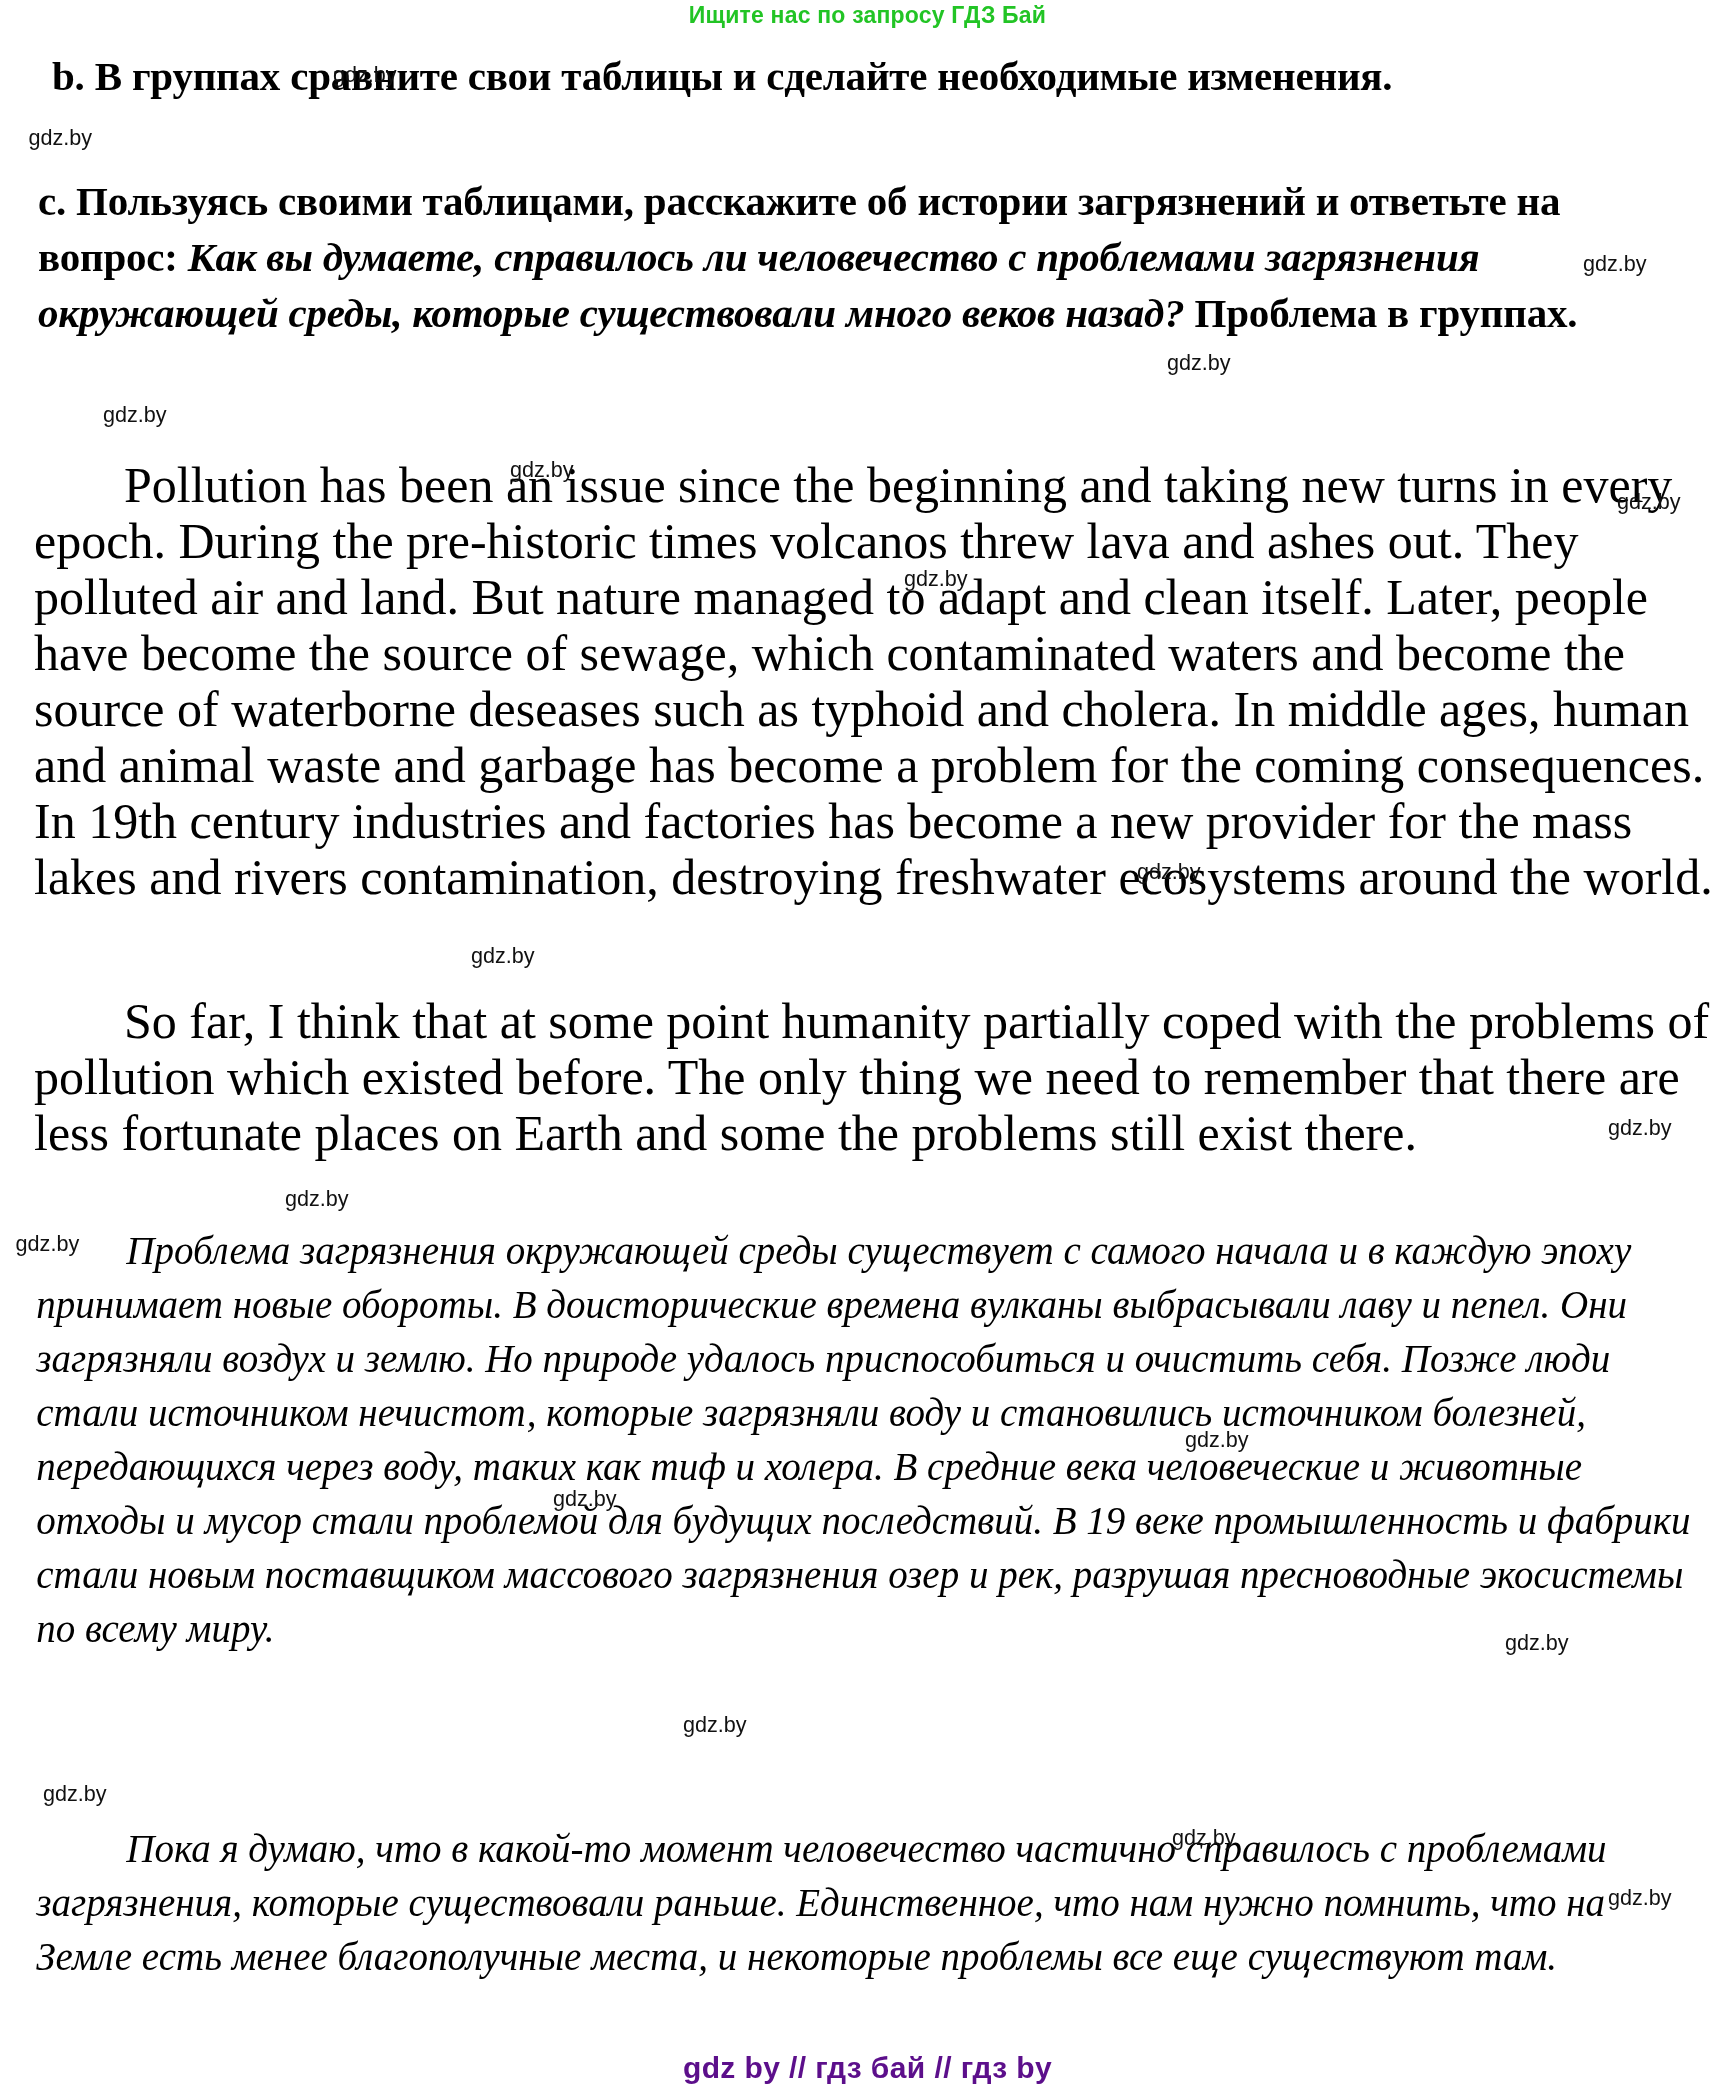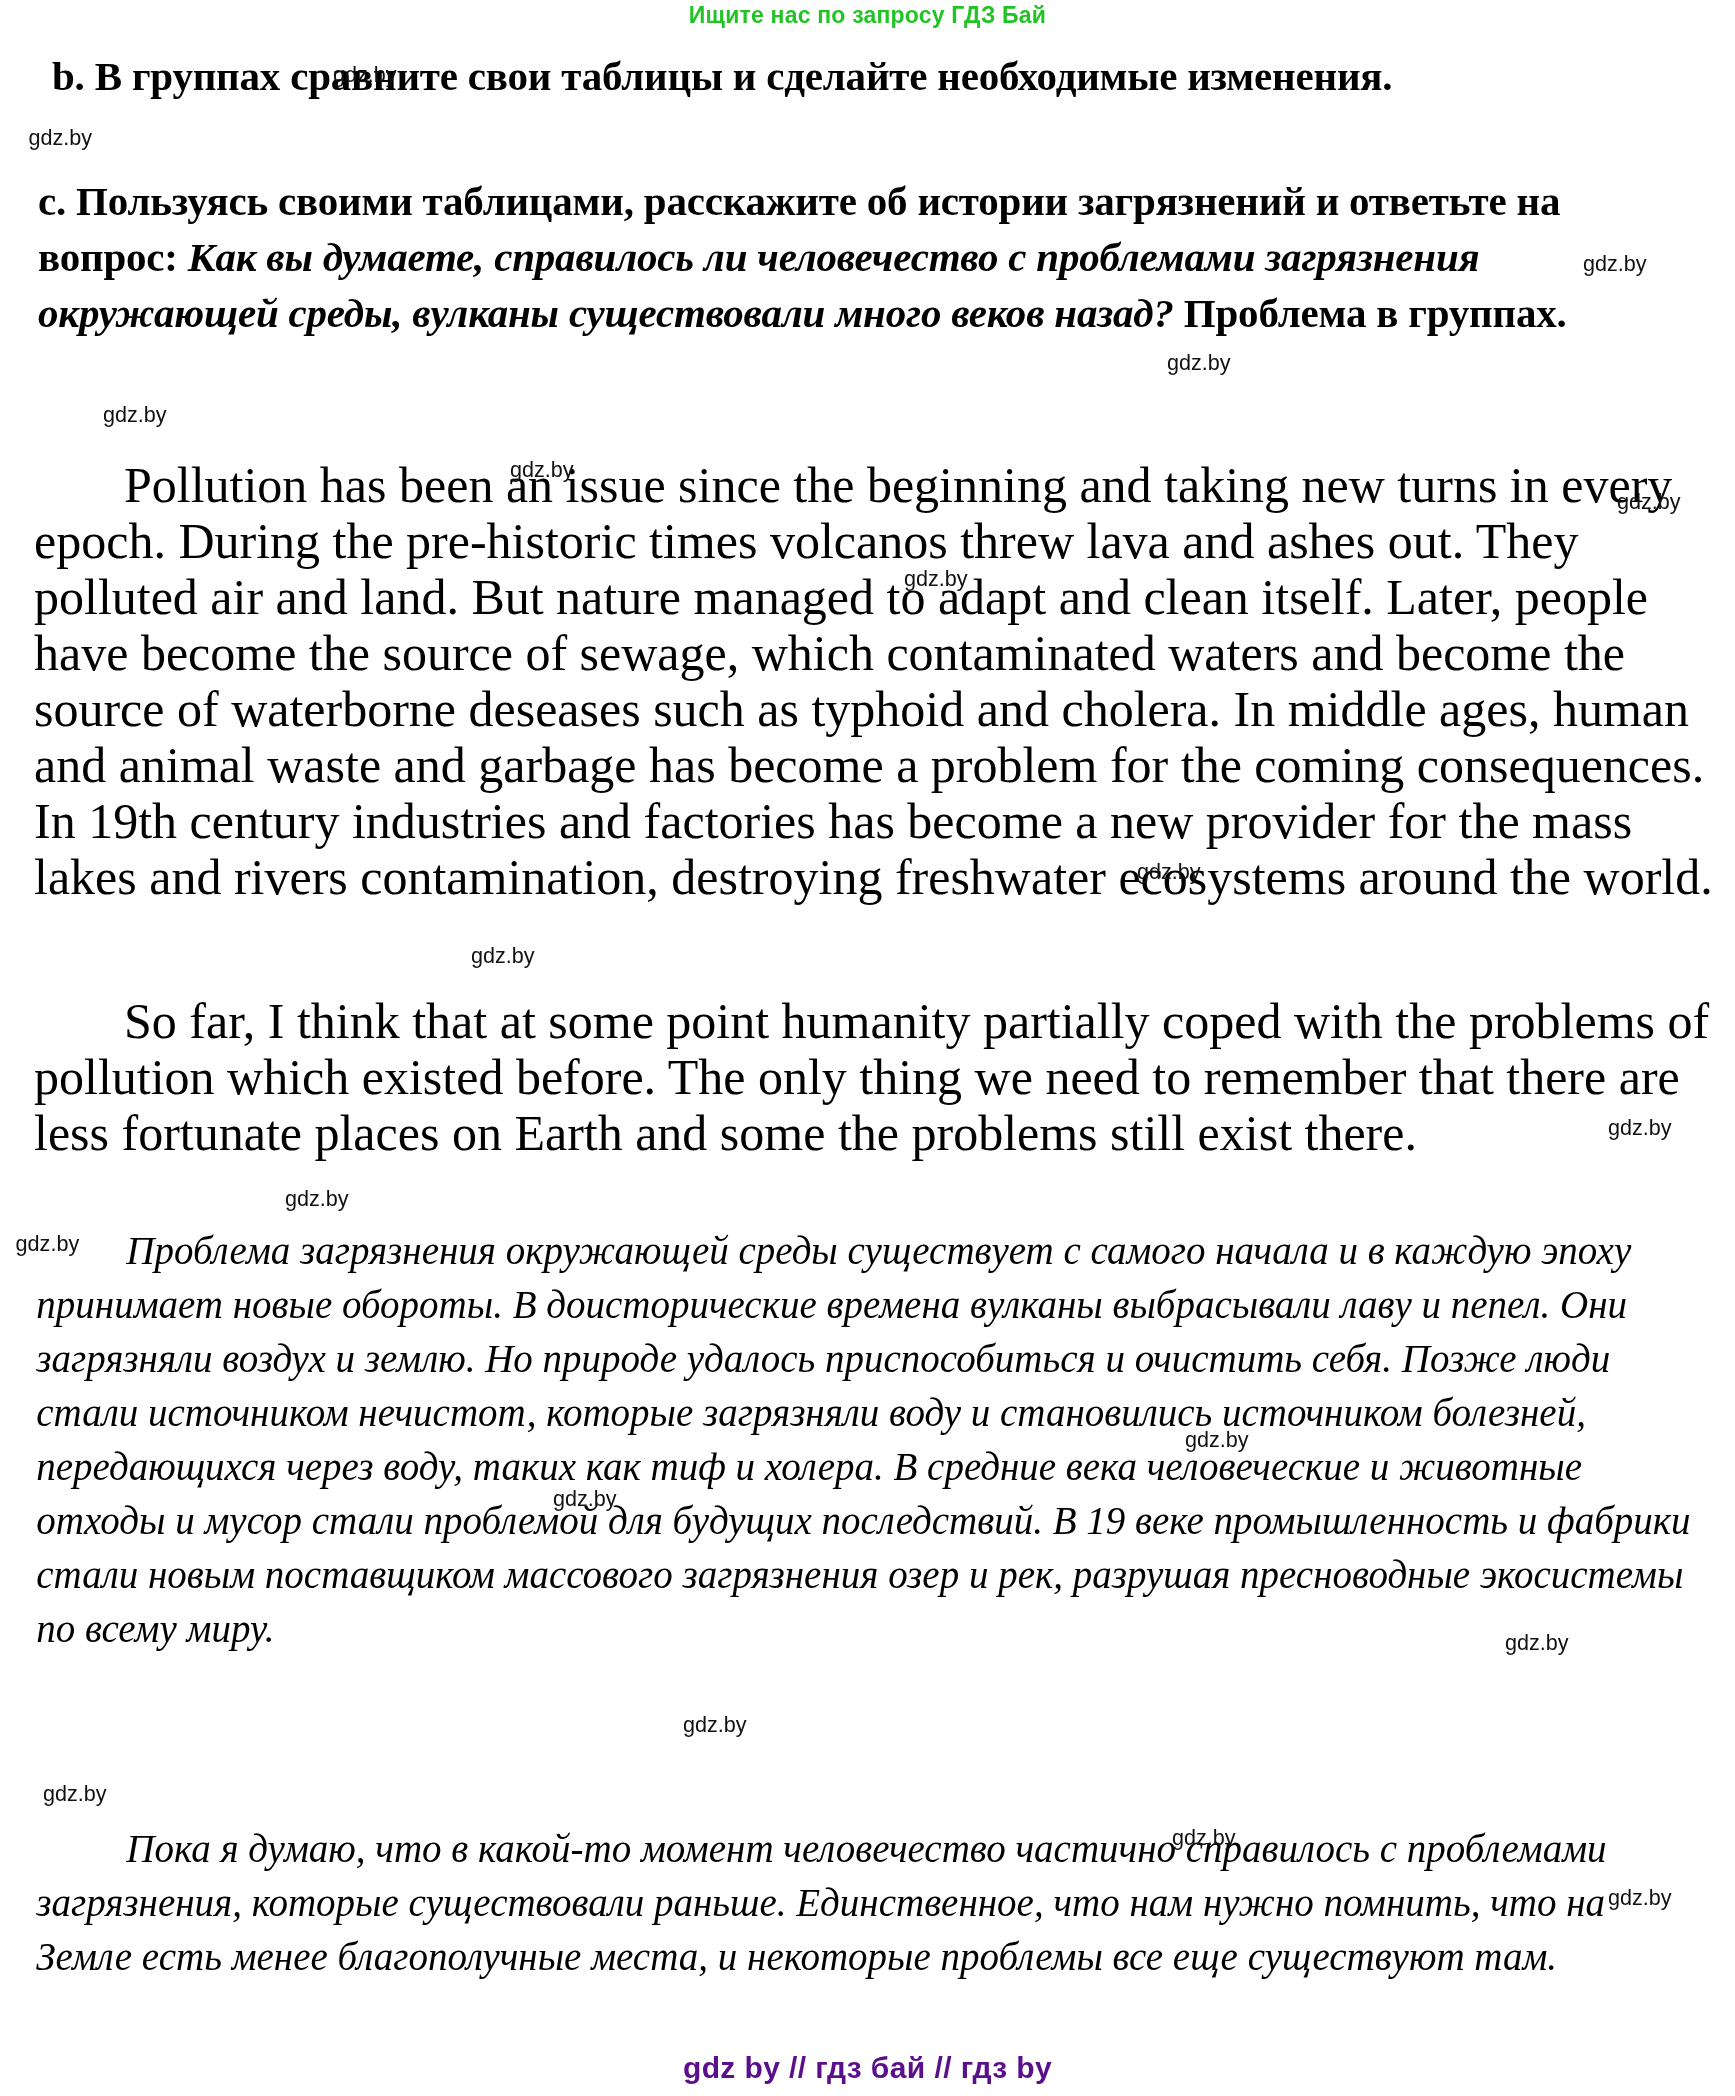--- a/index.html
+++ b/index.html
@@ -122,21 +122,21 @@
 <body>
 
 <div class="page">
 
   <div class="promo-banner">Ищите нас по запросу ГДЗ Бай</div>
 
   <div class="content">
 
     <div class="task-heading" id="heading-b">b. В группах сравните свои таблицы и сделайте необходимые изменения.</div>
 
-    <div class="task-heading" id="heading-c"><span>c. Пользуясь своими таблицами, расскажите об истории загрязнений и ответьте на вопрос: </span><span class="q-italic">Как вы думаете, справилось ли человечество с проблемами загрязнения окружающей среды, вулканы существовали много веков назад?</span><span> Проблема в группах.</span></div>
+    <div class="task-heading" id="heading-c"><span>c. Пользуясь своими таблицами, расскажите об истории загрязнений и ответьте на вопрос: </span><span class="q-italic">Как вы думаете, справилось ли человечество с проблемами загрязнения окружающей среды, которые существовали много веков назад?</span><span> Проблема в группах.</span></div>
 
     <div class="en-body" id="en-para-1">Pollution has been an issue since the beginning and taking new turns in every epoch. During the pre-historic times volcanos threw lava and ashes out. They polluted air and land. But nature managed to adapt and clean itself. Later, people have become the source of sewage, which contaminated waters and become the source of waterborne deseases such as typhoid and cholera. In middle ages, human and animal waste and garbage has become a problem for the coming consequences. In 19th century industries and factories has become a new provider for the mass lakes and rivers contamination, destroying freshwater ecosystems around the world.</div>
 
     <div class="en-body" id="en-para-2">So far, I think that at some point humanity partially coped with the problems of pollution which existed before. The only thing we need to remember that there are less fortunate places on Earth and some the problems still exist there.</div>
 
     <div class="ru-body" id="ru-para-1">Проблема загрязнения окружающей среды существует с самого начала и в каждую эпоху принимает новые обороты. В доисторические времена вулканы выбрасывали лаву и пепел. Они загрязняли воздух и землю. Но природе удалось приспособиться и очистить себя. Позже люди стали источником нечистот, которые загрязняли воду и становились источником болезней, передающихся через воду, таких как тиф и холера. В средние века человеческие и животные отходы и мусор стали проблемой для будущих последствий. В 19 веке промышленность и фабрики стали новым поставщиком массового загрязнения озер и рек, разрушая пресноводные экосистемы по всему миру.</div>
 
     <div class="ru-body" id="ru-para-2">Пока я думаю, что в какой-то момент человечество частично справилось с проблемами загрязнения, которые существовали раньше. Единственное, что нам нужно помнить, что на Земле есть менее благополучные места, и некоторые проблемы все еще существуют там.</div>
 
   </div>

